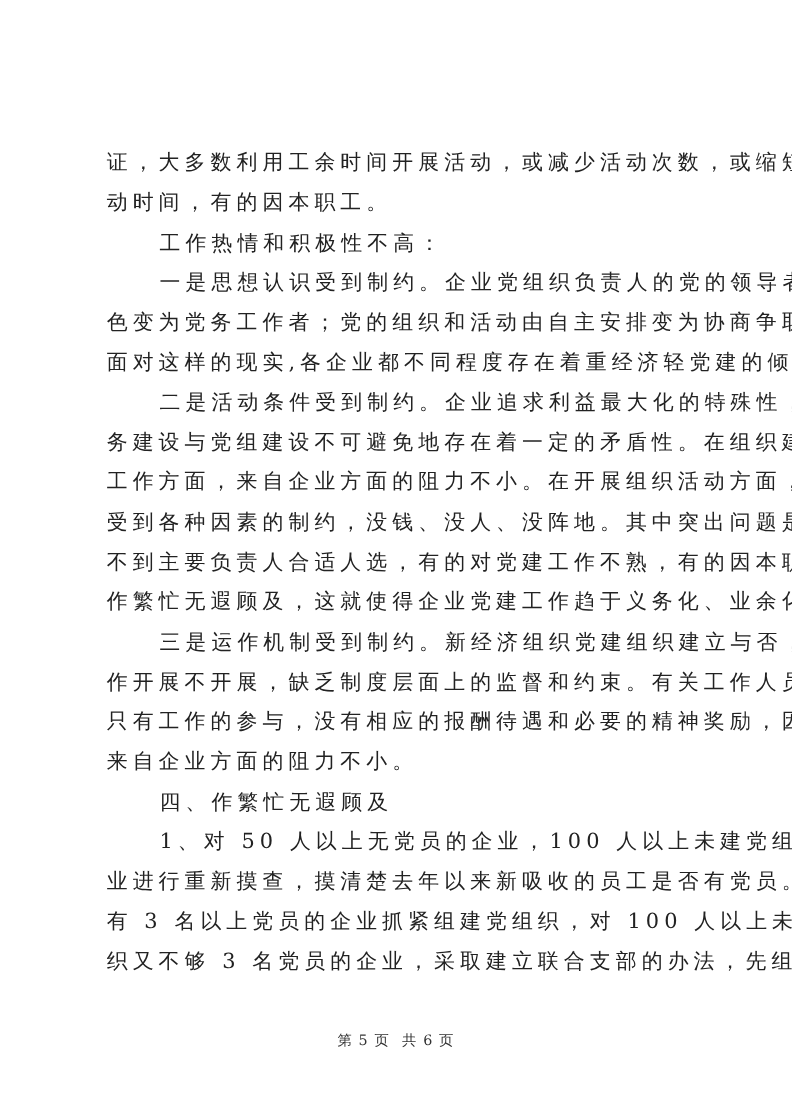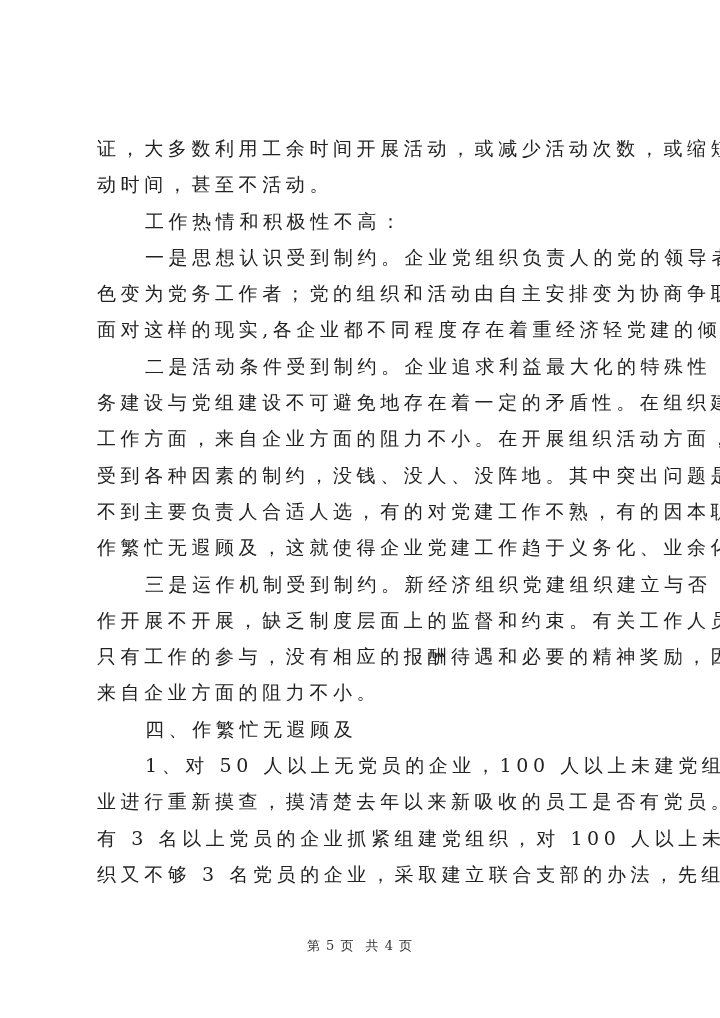--- a/index.html
+++ b/index.html
@@ -50,21 +50,21 @@
     letter-spacing: 1px;
   }
   .footer span { margin: 2px 3px; }
 </style>
 </head>
 <body>
 
 <div class="page">
   <div class="body-text">
     <div class="line">证，大多数利用工余时间开展活动，或减少活动次数，或缩短活</div>
-    <div class="line">动时间，甚至不活动。</div>
+    <div class="line">动时间，有的因本职工。</div>
     <div class="line indent">工作热情和积极性不高：</div>
     <div class="line indent">一是思想认识受到制约。企业党组织负责人的党的领导者角</div>
     <div class="line">色变为党务工作者；党的组织和活动由自主安排变为协商争取。</div>
     <div class="line">面对这样的现实,各企业都不同程度存在着重经济轻党建的倾向。</div>
     <div class="line indent">二是活动条件受到制约。企业追求利益最大化的特殊性，业</div>
     <div class="line">务建设与党组建设不可避免地存在着一定的矛盾性。在组织建设</div>
     <div class="line">工作方面，来自企业方面的阻力不小。在开展组织活动方面，也</div>
     <div class="line">受到各种因素的制约，没钱、没人、没阵地。其中突出问题是找</div>
     <div class="line">不到主要负责人合适人选，有的对党建工作不熟，有的因本职工</div>
     <div class="line">作繁忙无遐顾及，这就使得企业党建工作趋于义务化、业余化。</div>
@@ -74,15 +74,15 @@
     <div class="line">来自企业方面的阻力不小。</div>
     <div class="line indent">四、作繁忙无遐顾及</div>
     <div class="line indent">1、对 50 人以上无党员的企业，100 人以上未建党组织的企</div>
     <div class="line">业进行重新摸查，摸清楚去年以来新吸收的员工是否有党员。对</div>
     <div class="line">有 3 名以上党员的企业抓紧组建党组织，对 100 人以上未建党组</div>
     <div class="line">织又不够 3 名党员的企业，采取建立联合支部的办法，先组建党</div>
   </div>
 
   <div class="footer">
     <span>第 5 页</span>
-    <span>共 4 页</span>
+    <span>共 6 页</span>
   </div>
 </div>
 
 </body></html>

